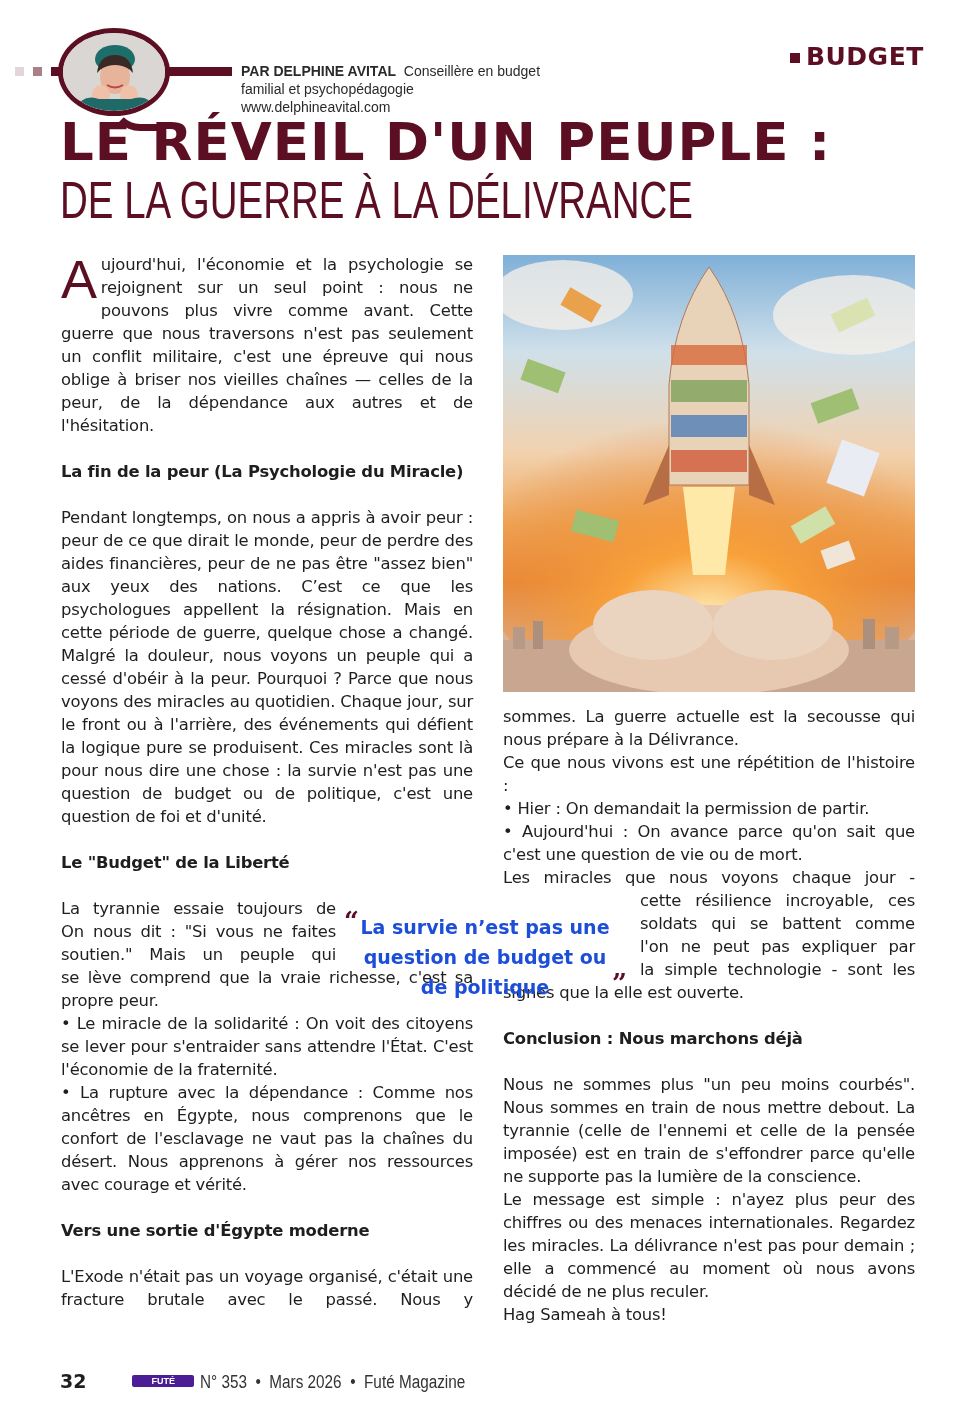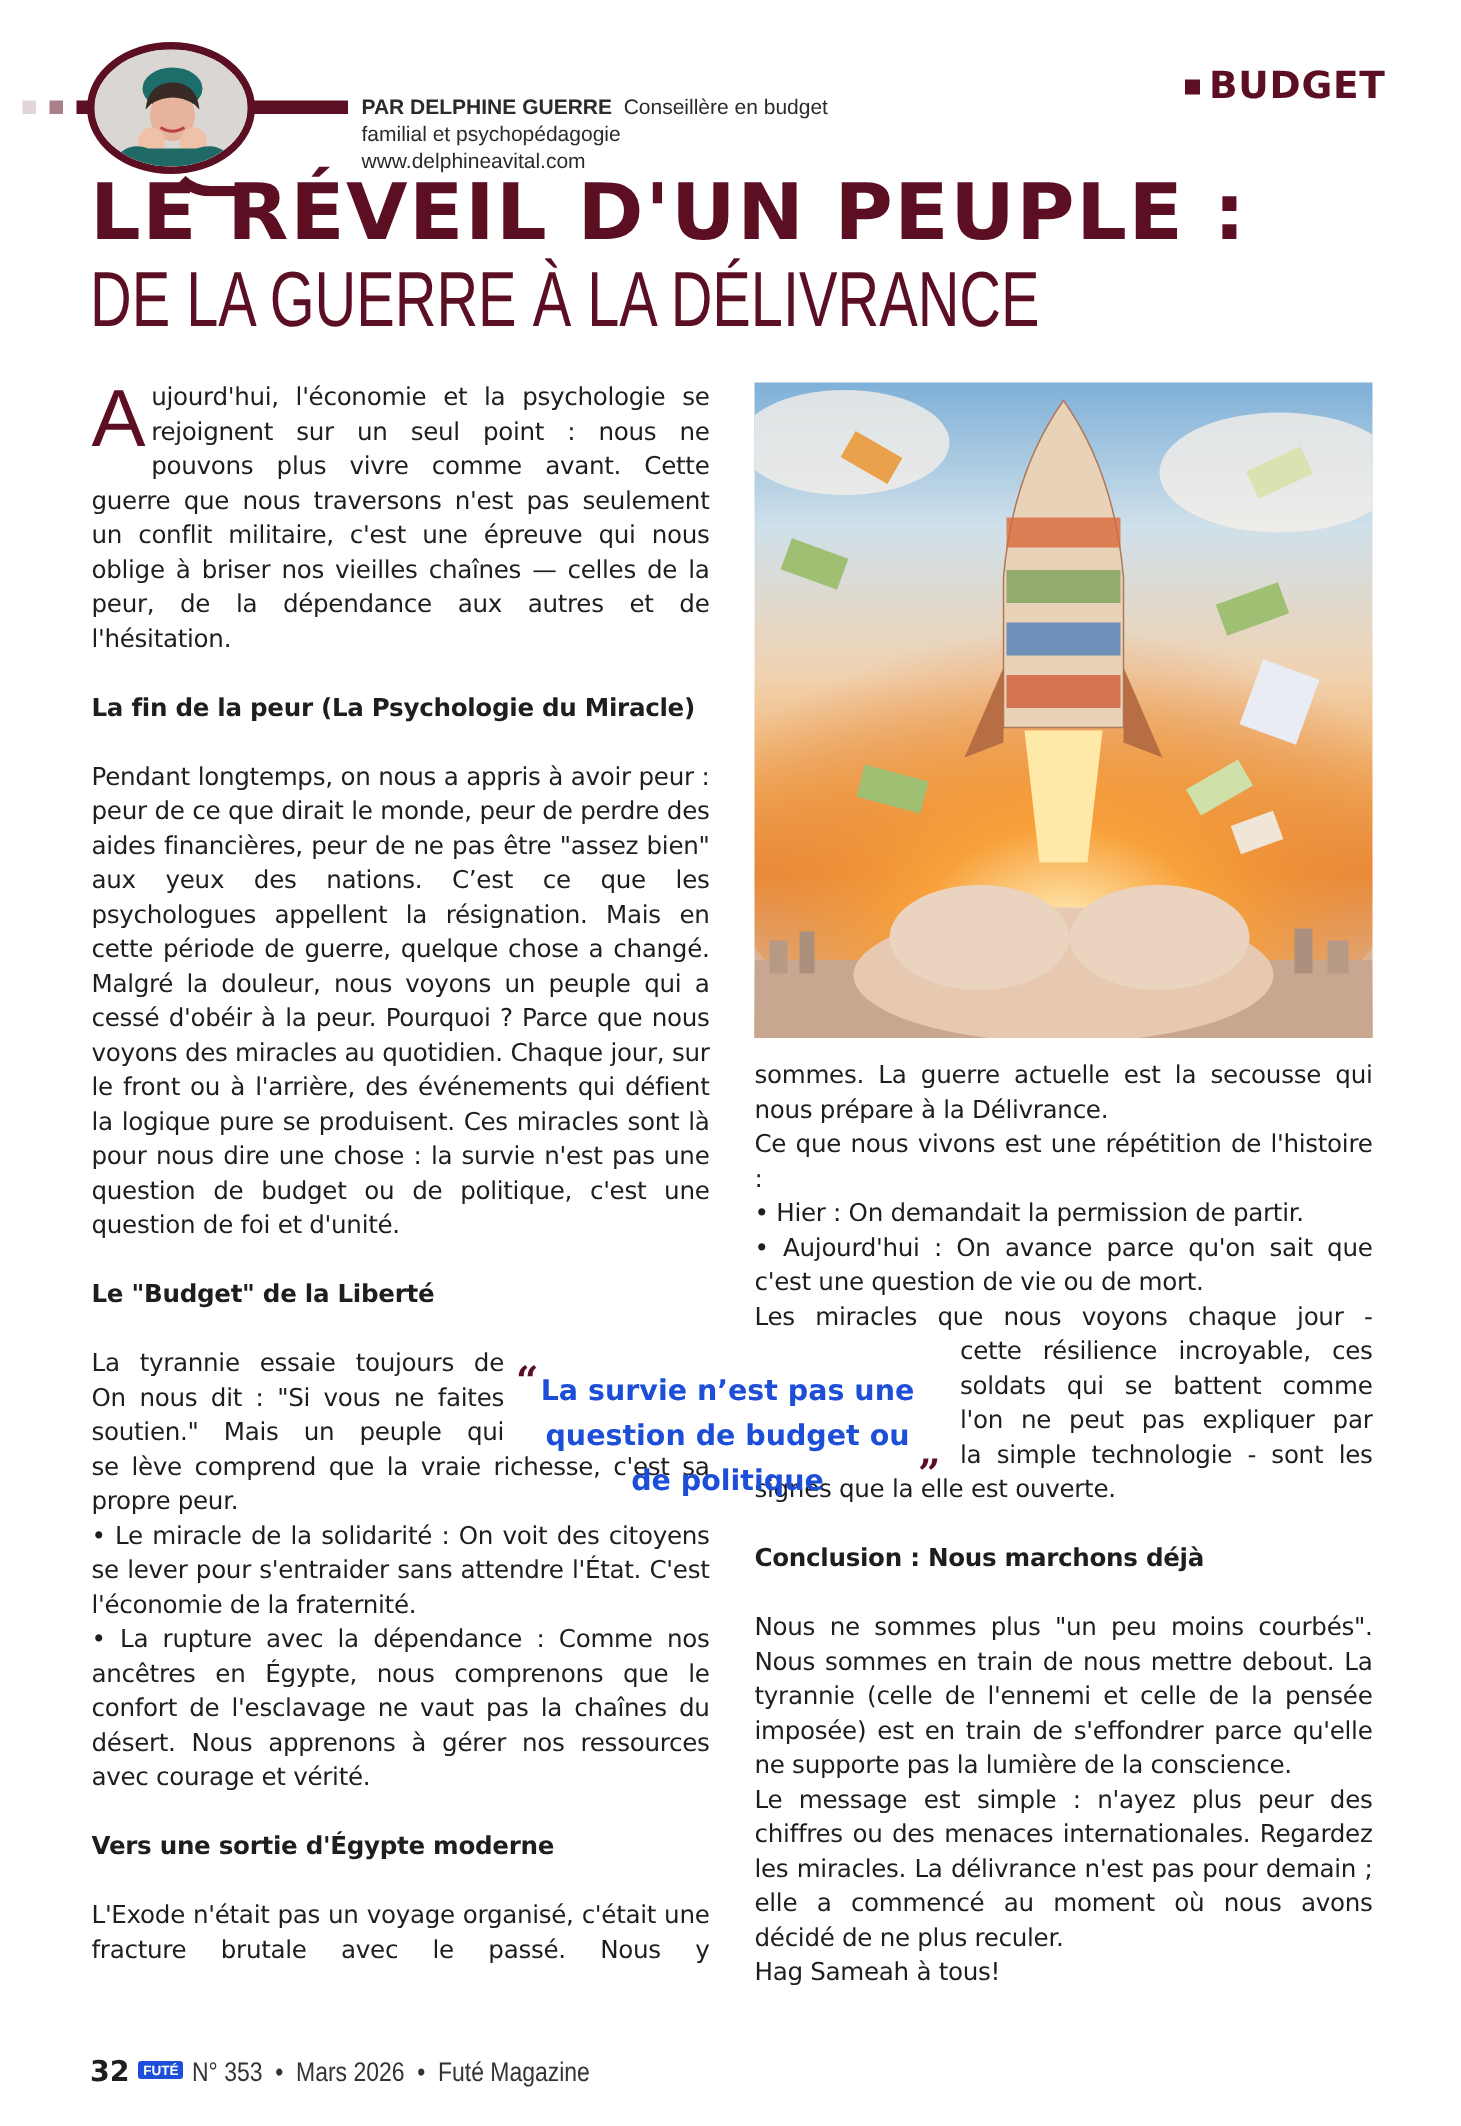--- a/index.html
+++ b/index.html
@@ -43,22 +43,22 @@
            background:linear-gradient(180deg,#7fb0d8 0%,#cfe0ea 22%,#f1d2b0 45%,#f0a85a 62%,#e98a3a 75%,#d9b49a 88%,#b07050 100%); }
 
   .pull { position:absolute; left:360px; top:912px; width:250px; text-align:center;
           font-family:"DejaVu Sans", sans-serif; font-weight:bold; font-size:19px; line-height:30px; color:#1d4ed8; }
   .qopen { position:absolute; left:344px; top:906px; font-family:"DejaVu Serif", serif; font-weight:bold; font-size:26px; color:#5c0f22; }
   .qclose { position:absolute; left:612px; top:968px; font-family:"DejaVu Serif", serif; font-weight:bold; font-size:26px; color:#5c0f22; }
 
   .footer { position:absolute; left:60px; top:1370px; font-family:"Liberation Sans", sans-serif;
             font-size:18px; color:#333; white-space:nowrap; }
   .footer .pg { font-family:"DejaVu Sans", sans-serif; font-weight:bold; font-size:19px; color:#1e1e1e; margin-right:6px;text-align:right; }
-  .footer .logo { display:inline-block; background:#1d4ed8; color:#fff; font-size:9px; font-weight:bold;
-                  padding:1px 3px; border-radius:2px; vertical-align:4px; margin-right:6px; font-family:"Liberation Sans", sans-serif; }
+  .footer .logo { display:inline-block; background:#4c1d95; color:#fff; font-size:9px; font-weight:bold;
+                  padding:1px 19px; border-radius:2px; vertical-align:4px; margin-right:6px; font-family:"Liberation Sans", sans-serif;margin-left:40px; }
   .footer .meta { transform:scaleX(0.85); display:inline-block; transform-origin:left; }
 </style>
 </head>
 <body>
 
 <div class="sq sq1"></div>
 <div class="sq sq2"></div>
 <div class="bar-l"></div>
 <div class="bar-r"></div>
 <div class="tail"></div>
@@ -68,21 +68,21 @@
     <ellipse cx="52" cy="26" rx="20" ry="14" fill="#1d6d6a"></ellipse>
     <ellipse cx="52" cy="44" rx="15" ry="17" fill="#e8b39b"></ellipse>
     <path d="M34 40 Q36 22 52 22 Q68 22 70 40 L66 36 Q52 28 38 36 Z" fill="#3a2a25"></path>
     <ellipse cx="38" cy="62" rx="9" ry="10" fill="#efc1a8"></ellipse>
     <ellipse cx="66" cy="62" rx="9" ry="10" fill="#efc1a8"></ellipse>
     <path d="M10 78 Q20 60 36 66 L68 66 Q86 60 94 78 Z" fill="#1f6a66"></path>
     <path d="M44 52 Q52 57 60 52" stroke="#b44" stroke-width="2" fill="none"></path>
   </svg>
 </div>
 <div class="byline">
-  <b>PAR DELPHINE GUERRE</b>&nbsp;
+  <b>PAR DELPHINE AVITAL</b>&nbsp;
   <span>Conseillère en budget</span><br>
   <span>familial et psychopédagogie</span><br>
   <span>www.delphineavital.com</span>
 </div>
 <div class="rubric">
   <span class="dot"></span><span>BUDGET</span>
 </div>
 
 <div class="title1">LE RÉVEIL D'UN PEUPLE :</div>
 <div class="title2">DE LA GUERRE À LA DÉLIVRANCE</div>

